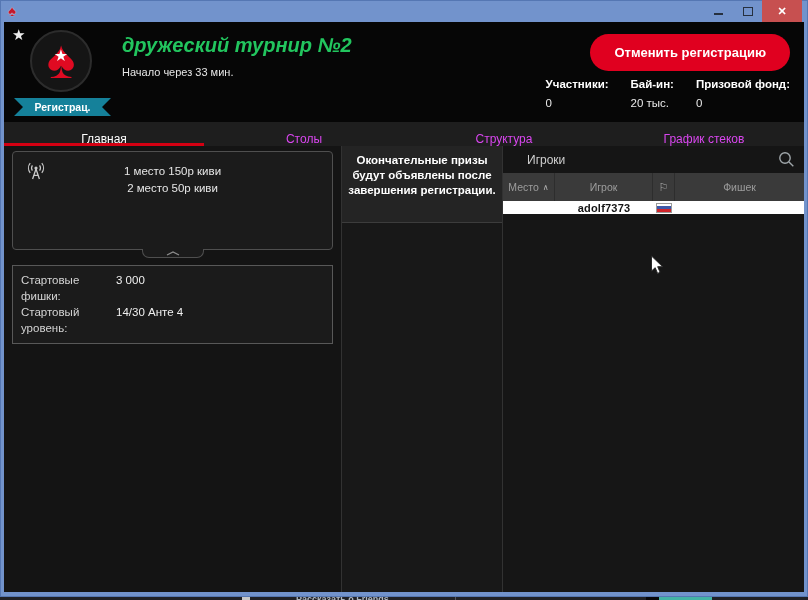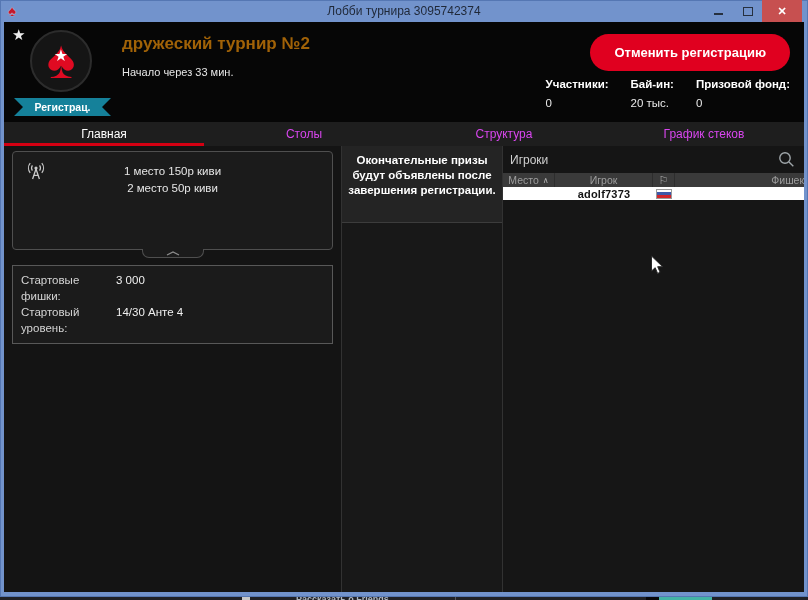--- a/index.html
+++ b/index.html
@@ -19,35 +19,35 @@
 
   
   .app { position:absolute; left:4px; top:22px; width:800px; height:570px; background:#090909; display:flex; flex-direction:column; overflow:hidden; }
 
   
   .hdr { position:relative; height:100px; background:#060606; flex:none; }
   .fav-star { position:absolute; left:8px; top:4px; color:#ededed; font-size:15px; }
   .logo { position:absolute; left:26px; top:8px; width:62px; height:62px; border-radius:50%; background:#151515; border:2px solid #2c2c2c; }
   .logo-spade { position:absolute; left:50%; top:50%; transform:translate(-50%,-54%); font-size:54px; line-height:1; color:#e00a22; }
   .logo-star { position:absolute; left:50%; top:14px; transform:translateX(-50%); font-size:16px; color:#fff; }
-  .hdr-title { position:absolute; left:118px; top:12px; font-size:17px; font-weight:bold; color:#a16207; }
+  .hdr-title { position:absolute; left:118px; top:12px; font-size:20px; font-weight:bold; color:#22c55e;font-style:italic; }
   .hdr-startsin { position:absolute; left:118px; top:44px; font-size:11px; color:#e6e6e6; }
   .hdr-schedule { position:absolute; left:118px; top:83px; font-size:11px; font-weight:bold; color:#fff; }
   .badge { position:absolute; left:10px; top:76px; width:97px; height:18px; background:#15819a; color:#fff;
            font-size:10.5px; font-weight:bold; display:flex; align-items:center; justify-content:center;
            clip-path:polygon(0 0,100% 0,calc(100% - 9px) 50%,100% 100%,0 100%,9px 50%); }
   .cancel-btn { position:absolute; right:14px; top:12px; height:37px; padding:0 24px; border:none; border-radius:19px;
                 background:#e0001f; color:#fff; font-size:13px; font-weight:bold; font-family:inherit; cursor:pointer; }
   .stats { position:absolute; right:14px; top:56px; display:flex; gap:22px; }
   .stat { text-align:left; }
   .stat-label { font-size:11.5px; font-weight:bold; color:#fff; margin-bottom:7px; }
   .stat-value { font-size:11.5px; color:#e9e9e9; }
 
   
-  .tabbar { height:24px; flex:none; background:#1e1e1e; display:flex; }
+  .tabbar { height:24px; flex:none; background:#1e1e1e; display:flex;align-items:flex-end; }
   .tab { flex:1; position:relative; display:flex; align-items:center; justify-content:center; font-size:12px; color:#d946ef; cursor:pointer; }
   .tab.active { color:#fff; }
   .tab.active::after { content:""; position:absolute; left:0; right:0; bottom:0; height:3px; background:#d40012; }
 
   
   .content { flex:1; display:flex; background:#141414; min-height:0; }
   .panel-left { width:338px; flex:none; border-right:1px solid #323232; padding:4px; }
   .ann-box { position:relative; margin:1px 4px 0; height:99px; background:#1b1b1b; border:1px solid #4f4f4f; border-radius:4px; }
   .ann-icon { position:absolute; left:12px; top:8px; }
   .ann-text { padding-top:11px; text-align:center; font-size:11.5px; line-height:17px; color:#e6e6e6; }
@@ -56,30 +56,30 @@
   .info-box { margin:15px 4px 0; background:#1b1b1b; border:1px solid #585858; padding:6px 8px 7px; }
   .info-row { display:flex; font-size:11.5px; line-height:16px; }
   .info-label { width:95px; flex:none; color:#d4d4d4; }
   .info-value { color:#f0f0f0; }
 
   .panel-mid { width:161px; flex:none; border-right:1px solid #323232; display:flex; flex-direction:column; background:#181818; }
   .prize-notice { background:#242424; border-bottom:1px solid #3c3c3c; padding:7px 5px 24px; text-align:center;
                   font-size:11.5px; font-weight:bold; color:#fff; line-height:15px; }
 
   .panel-right { flex:1; display:flex; flex-direction:column; background:#161616; min-width:0; }
-  .search-row { height:27px; flex:none; display:flex; align-items:center; padding:0 9px 0 7px; background:#151515; }
+  .search-row { height:27px; flex:none; display:flex; align-items:center; padding:0 9px 0 24px; background:#151515; }
   .search-input { flex:1; background:transparent; border:none; outline:none; color:#d2d2d2; font-size:12px; font-family:inherit; }
   .search-input::placeholder { color:#cfcfcf; opacity:1; }
-  .thead { height:14px; flex:none; display:flex; background:#3a3a3a; font-size:10.5px; color:#9d9d9d; }
+  .thead { height:28px; flex:none; display:flex; background:#3a3a3a; font-size:10.5px; color:#9d9d9d; }
   .th { display:flex; align-items:center; justify-content:center; border-right:1px solid #2d2d2d; height:100%; }
   .th:last-child { border-right:none; }
   .col-place { width:52px; flex:none; }
   .col-player { width:98px; flex:none; }
   .col-flag { width:22px; flex:none; }
-  .col-chips { flex:1;justify-content:flex-end; }
+  .col-chips { flex:1; }
   .sort-caret { font-size:8px; margin-left:4px; color:#b5b5b5; }
   .flag-hdr { font-size:11px; color:#aaa; line-height:10px; }
   .trow { height:13px; flex:none; display:flex; background:#ffffff; font-size:11px; color:#141414; }
   .td { display:flex; align-items:center; justify-content:center; height:100%; }
   .player-name { font-weight:bold; letter-spacing:.2px; }
   .ru-flag { width:16px; height:10px; border:1px solid #9a9a9a; display:flex; flex-direction:column; }
   .ru-flag span { flex:1; }
   .tbody-empty { flex:1; background:#161616; }
 
   
@@ -104,21 +104,20 @@
     <div class="txt">Рассказать о Friends</div>
     <div class="sep"></div>
     <div class="blk"></div>
     <div class="teal"></div>
   </div>
 
   <div class="win">
 
     <div class="titlebar">
       <span class="titlebar-icon">♠</span>
-      <div class="title-text">Лобби турнира 3095742374</div>
       <div class="controls">
         <div class="ctrl">
             <span class="glyph-min"></span>
           </div>
         <div class="ctrl">
             <span class="glyph-max"></span>
           </div>
         <div class="ctrl-close">
             <span>✕</span>
           </div>

